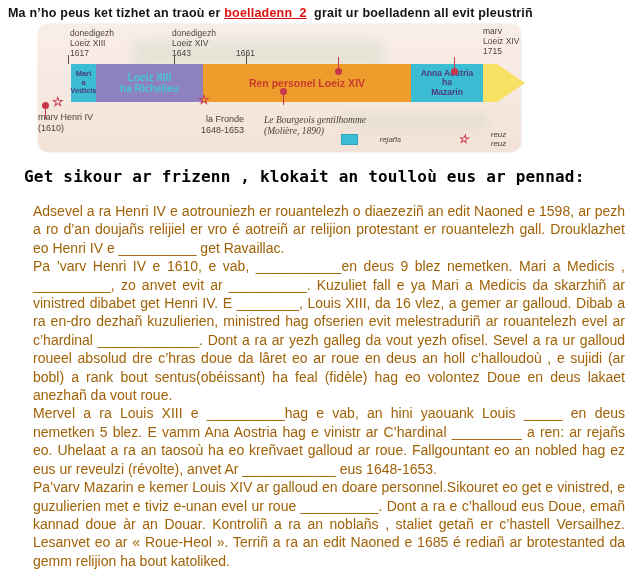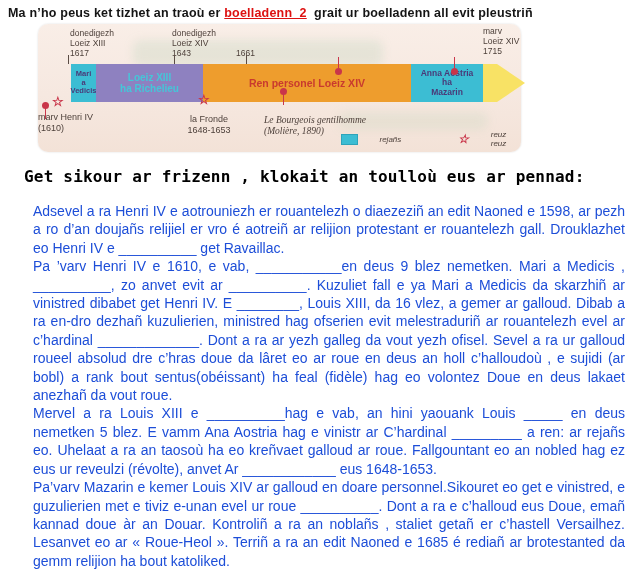--- a/index.html
+++ b/index.html
@@ -59,21 +59,21 @@
   .legend-gap{width:14px;}
   
   .heading{
     position:absolute;top:167px;left:24px;margin:0;
     font-family:"DejaVu Sans Mono",monospace;font-size:16px;font-weight:bold;
     color:#000;letter-spacing:.2px;white-space:nowrap;
   }
   
   .bodytext{
     position:absolute;top:202px;left:33px;width:592px;
-    font-size:14px;line-height:18.4px;color:#1d4ed8;text-align:justify;
+    font-size:14px;line-height:18.4px;color:#a16207;text-align:justify;
   }
   .bodytext p{margin:0;}
 </style>
 </head>
 <body>
 
 <div>
 
   <p class="intro"><span>Ma n’ho peus ket tizhet an traoù er </span><span class="intro-link">boelladenn  2</span><span>  grait ur boelladenn all evit pleustriñ</span></p>
 
@@ -123,21 +123,21 @@
 
     <div class="pin pin-up" style="left:297px;top:44px;"></div>
     <div class="pin pin-up" style="left:413px;top:44px;"></div>
     <div class="pin pin-down" style="left:242px;top:64px;"></div>
     <div class="pin pin-down" style="left:4px;top:78px;"></div>
     <div class="star" style="left:14px;top:71px;"></div>
     <div class="star" style="left:160px;top:69px;"></div>
 
     <div class="tl-bottom-label" style="left:0px;top:88px;">marv Henri IV
 (1610)</div>
-    <div class="tl-bottom-label" style="left:136px;top:90px;width:70px;text-align:center;">la Fronde
+    <div class="tl-bottom-label" style="left:136px;top:90px;width:70px;text-align:right;">la Fronde
 1648-1653</div>
     <div class="tl-bottom-label lbl-italic" style="left:226px;top:91px;">Le Bourgeois gentilhomme
 (Molière, 1890)</div>
 
     <div class="legend">
       <span class="legend-swatch"></span>
       <span>rejañs</span>
       <span class="legend-gap"></span>
       <span class="legend-star"></span>
       <span>reuz reuz</span>

